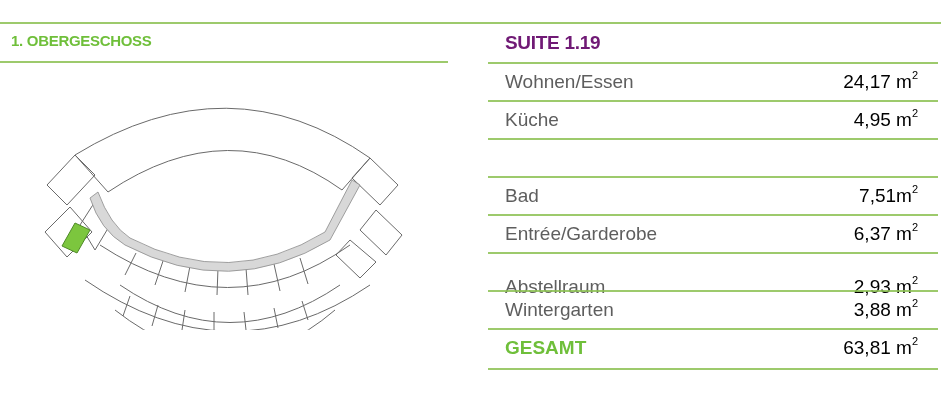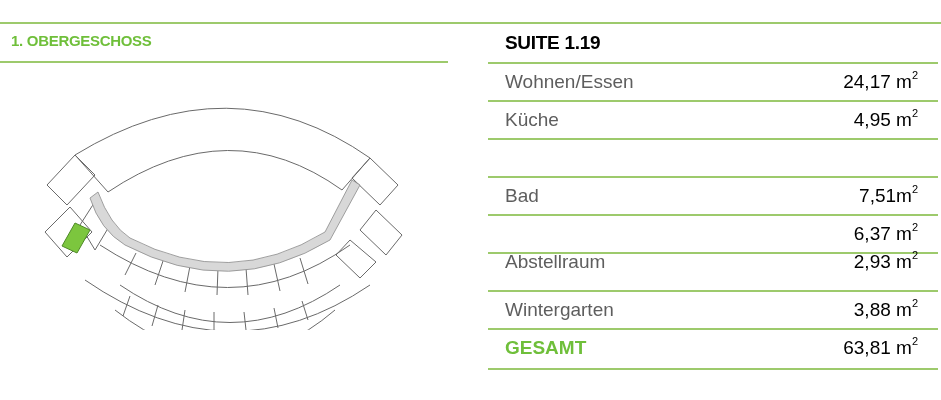--- a/index.html
+++ b/index.html
@@ -2,21 +2,21 @@
 <html><head>
 <meta charset="utf-8">
 <style>
   html, body { margin:0; padding:0; background:#ffffff; }
   body { width:941px; height:400px; position:relative; overflow:hidden;
          font-family:"Liberation Sans", sans-serif; color:#5a5a5a; }
   .hline { position:absolute; height:2px; background:#8cc152; opacity:0.85; }
   .left-title { position:absolute; left:11px; top:32px; font-size:15px; font-weight:bold;
                 color:#6fbf3a; letter-spacing:-0.3px; }
   .suite-title { position:absolute; left:505px; top:32px; font-size:19px; font-weight:bold;
-                 color:#000000; letter-spacing:-0.3px; }
+                 color:#701a75; letter-spacing:-0.3px; }
   .row { position:absolute; left:488px; width:450px; height:46px; }
   .row .label { position:absolute; left:17px; top:8px; font-size:19px; color:#5e5e5e; }
   .row .value { position:absolute; right:20px; top:8px; font-size:19px; color:#000000; }
   .row .value sup { font-size:11px; vertical-align:top; position:relative; top:-2px; }
   .row.total .label { color:#6fbf3a; font-weight:bold; }
   .plan { position:absolute; left:30px; top:80px; }
 </style>
 </head>
 <body>
 
@@ -88,25 +88,26 @@
 </div>
 <div class="hline" style="left:488px;top:176px;width:450px;"></div>
 
 <div class="row" style="top:177px;">
   <span class="label">Bad</span>
   <span class="value"><span>7,51m</span><sup>2</sup></span>
 </div>
 <div class="hline" style="left:488px;top:214px;width:450px;"></div>
 
 <div class="row" style="top:215px;">
+  <span class="label">Entrée/Garderobe</span>
   <span class="value"><span>6,37 m</span><sup>2</sup></span>
 </div>
 <div class="hline" style="left:488px;top:252px;width:450px;"></div>
 
-<div class="row" style="top:243px;">
+<div class="row" style="top:268px;">
   <span class="label">Abstellraum</span>
   <span class="value"><span>2,93 m</span><sup>2</sup></span>
 </div>
 <div class="hline" style="left:488px;top:290px;width:450px;"></div>
 
 <div class="row" style="top:291px;text-decoration:underline;">
   <span class="label">Wintergarten</span>
   <span class="value"><span>3,88 m</span><sup>2</sup></span>
 </div>
 <div class="hline" style="left:488px;top:328px;width:450px;"></div>

